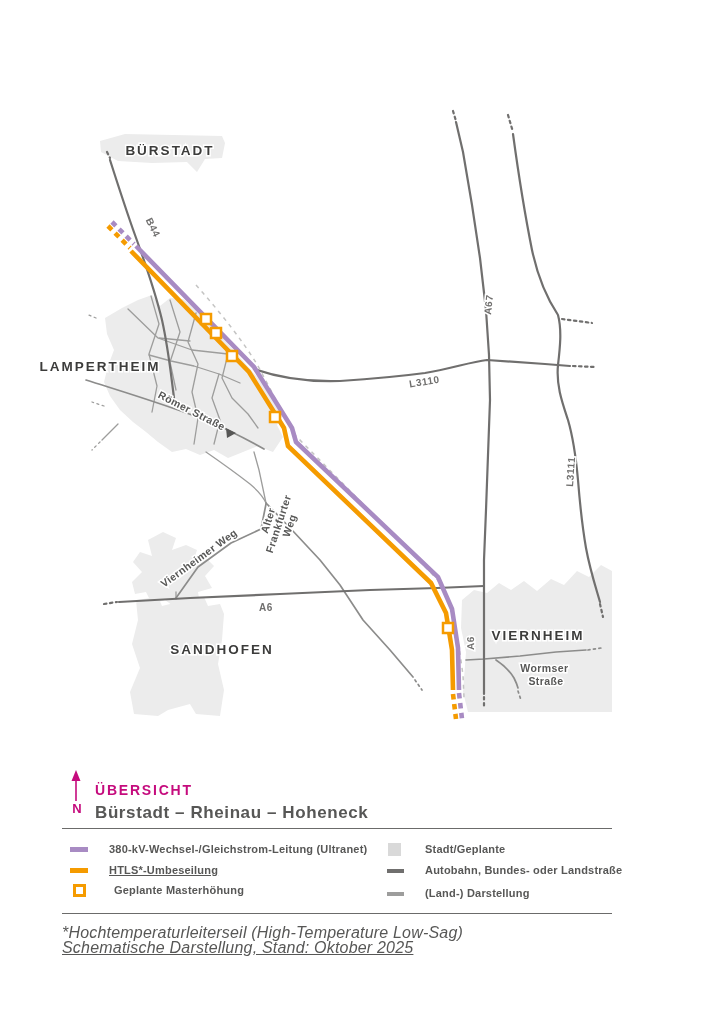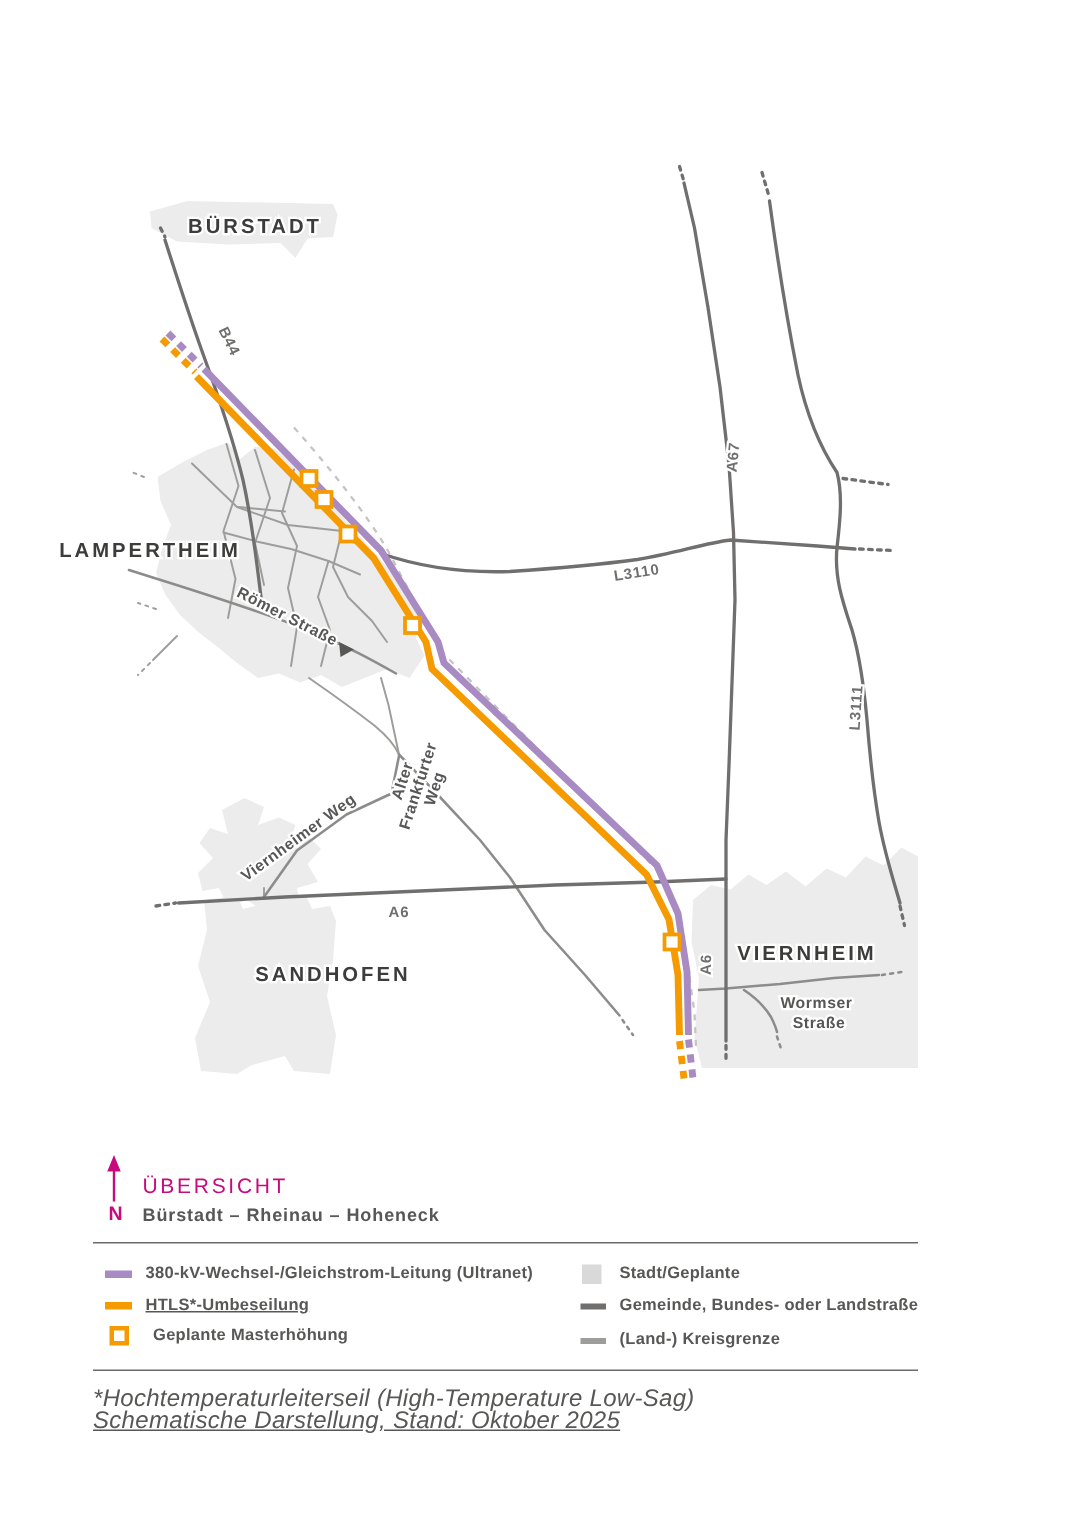--- a/index.html
+++ b/index.html
@@ -22,25 +22,25 @@
   .mast{fill:#ffffff;stroke:#F59B00;stroke-width:2.5;}
   text{font-family:"Liberation Sans", sans-serif;}
   .city-label{font-size:13.5px;font-weight:bold;fill:#3C3C3B;letter-spacing:2px;
     paint-order:stroke;stroke:#ffffff;stroke-width:3px;text-anchor:middle;}
   .hwy-label{font-size:10px;font-weight:bold;fill:#706F6E;letter-spacing:0.6px;
     paint-order:stroke;stroke:#ffffff;stroke-width:3px;text-anchor:middle;}
   .street-label{font-size:10.5px;font-weight:bold;fill:#575756;letter-spacing:0.4px;
     paint-order:stroke;stroke:#ffffff;stroke-width:3px;text-anchor:middle;}
   
   .abs{position:absolute;}
-  .legend-title{left:95px;top:782px;font-size:14px;font-weight:normal;letter-spacing:1.8px;color:#C50B7D;}
-  .legend-subtitle{left:95px;top:803px;font-size:12px;font-weight:bold;letter-spacing:0.6px;color:#575756;}
+  .legend-title{left:95px;top:782px;font-size:14px;font-weight:bold;letter-spacing:1.8px;color:#C50B7D;}
+  .legend-subtitle{left:95px;top:803px;font-size:17px;font-weight:bold;letter-spacing:0.6px;color:#575756;}
   .north-n{left:68px;top:801px;width:18px;text-align:center;font-size:13px;font-weight:bold;color:#C50B7D;}
   .divider{left:62px;width:550px;height:1px;background:#6B6B6A;}
-  .leg-text{font-size:11px;font-weight:bold;color:#575756;letter-spacing:0.2px;}
+  .leg-text{font-size:11px;font-weight:bold;color:#575756;letter-spacing:0.2px;margin-left:12px;}
   .sw-line{height:5px;width:18px;}
   .sw-purple{left:70px;top:847px;background:#A88BC3;}
   .sw-orange{left:70px;top:868px;background:#F59B00;}
   .sw-mast{left:73px;top:884px;width:7px;height:7px;background:#fff;border:3px solid #F59B00;}
   .sw-city{left:388px;top:843px;width:13px;height:13px;background:#D9D9D9;}
   .sw-road{left:387px;top:869px;width:17px;height:4px;background:#706F6E;}
   .sw-kreis{left:387px;top:892px;width:17px;height:4px;background:#9D9D9C;}
   .footnote{font-size:16px;font-style:italic;color:#575756;letter-spacing:0.2px;}
 </style>
 </head>
@@ -157,20 +157,20 @@
 <div class="abs sw-line sw-purple"></div>
 <div class="abs leg-text" style="left:97px;top:843px;">380-kV-Wechsel-/Gleichstrom-Leitung (Ultranet)</div>
 <div class="abs sw-line sw-orange"></div>
 <div class="abs leg-text" style="left:97px;top:864px;text-decoration:underline;">HTLS*-Umbeseilung</div>
 <div class="abs sw-mast"></div>
 <div class="abs leg-text" style="left:102px;top:884px;">Geplante Masterhöhung</div>
 
 <div class="abs sw-city"></div>
 <div class="abs leg-text" style="left:413px;top:843px;">Stadt/Geplante</div>
 <div class="abs sw-road"></div>
-<div class="abs leg-text" style="left:413px;top:864px;">Gemeinde, Bundes- oder Landstraße</div>
+<div class="abs leg-text" style="left:413px;top:864px;">Autobahn, Bundes- oder Landstraße</div>
 <div class="abs sw-kreis"></div>
-<div class="abs leg-text" style="left:413px;top:887px;">(Land-) Kreisgrenze</div>
+<div class="abs leg-text" style="left:413px;top:887px;">(Land-) Darstellung</div>
 
 <div class="abs divider" style="top:913px;"></div>
 
 <div class="abs footnote" style="left:62px;top:924px;">*Hochtemperaturleiterseil (High-Temperature Low-Sag)</div>
 <div class="abs footnote" style="left:62px;top:939px;text-decoration:underline;">Schematische Darstellung, Stand: Oktober 2025</div>
 
 </body></html>

